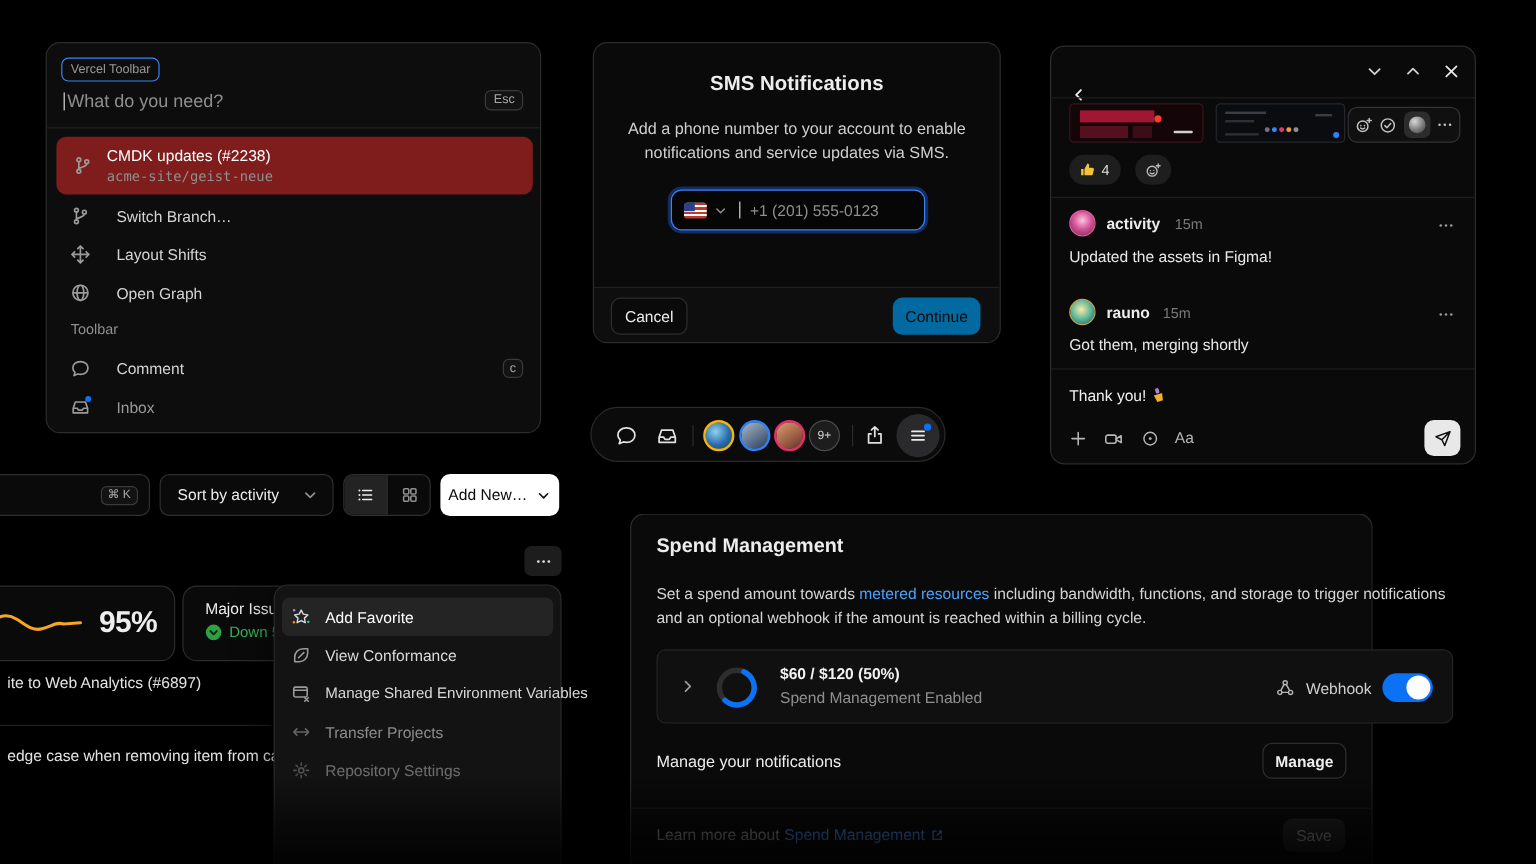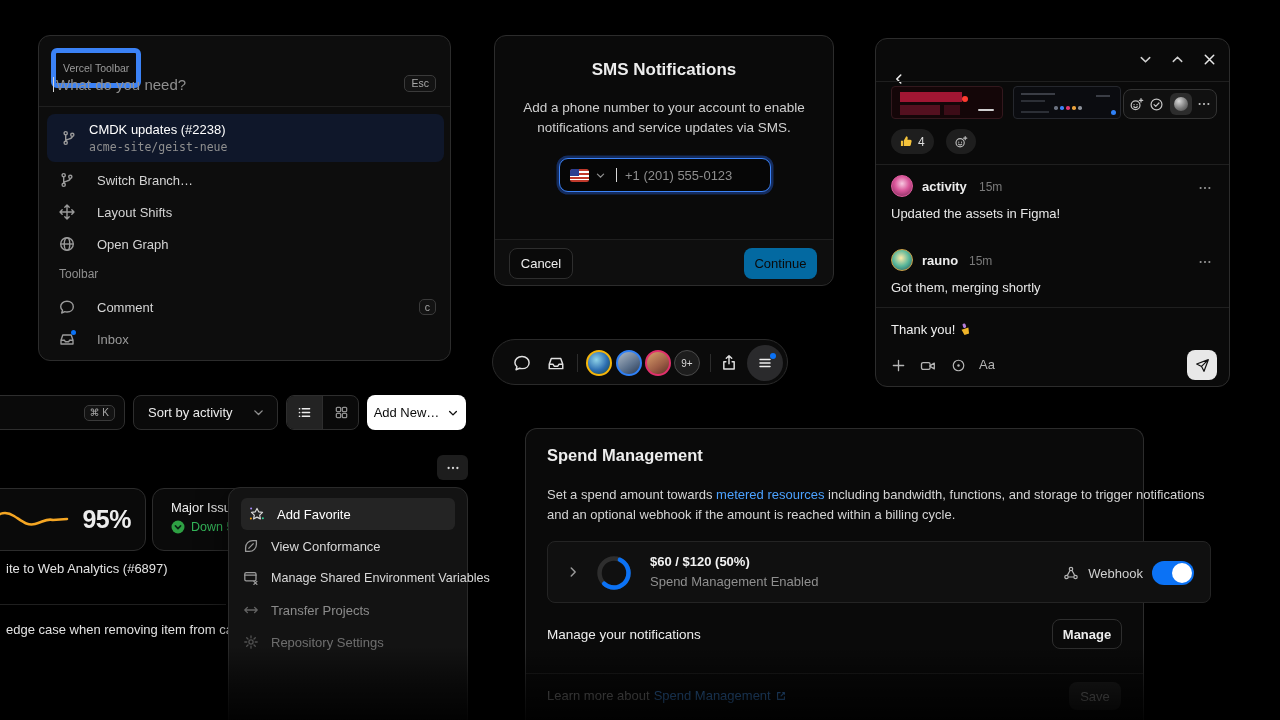--- a/index.html
+++ b/index.html
@@ -48,29 +48,29 @@
   .mono { font-family:"DejaVu Sans Mono", monospace; }
   .toggle { position:relative; width:42px; height:24px; border-radius:12px; background:#0b72f5; }
   .toggle .knob { position:absolute; top:2px; right:2px; width:20px; height:20px; border-radius:50%; background:#fff; }
 </style>
 </head>
 <body>
 
 <div id="canvas">
 
   <div class="panel" style="left:38px; top:35px; width:413px; height:326px; background:#0d0d0d;">
-    <div class="abs" style="left:12px; top:12px; border:5px solid #3b82f6; border-radius:6px; padding:9px 7px; font-size:10.5px; color:#9a9a9a;">Vercel Toolbar</div>
+    <div class="abs" style="left:12px; top:12px; border:1px solid #3b82f6; border-radius:6px; padding:3px 7px; font-size:10.5px; color:#9a9a9a;">Vercel Toolbar</div>
     <div class="abs row" style="left:14px; top:38px; height:20px;">
       <span class="caret"></span>
       <span style="font-size:15px; color:#8f8f8f;">What do you need?</span>
     </div>
     <span class="kbd abs" style="right:14px; top:39px;">Esc</span>
     <div class="hd" style="top:70px;"></div>
 
-    <div class="abs" style="left:8px; top:78px; width:397px; height:48px; background:#0f172a; border-radius:8px;">
+    <div class="abs" style="left:8px; top:78px; width:397px; height:48px; background:#7f1d1d; border-radius:8px;">
       <span class="ic cp-icon abs" style="left:14px; top:16px;">
         <svg width="16" height="16" viewBox="0 0 16 16" fill="none" stroke="currentColor" stroke-width="1.4" stroke-linecap="round" stroke-linejoin="round">
             <circle cx="4.7" cy="3.2" r="1.6"></circle>
             <circle cx="4.7" cy="12.8" r="1.6"></circle>
             <circle cx="11.3" cy="4.8" r="1.6"></circle>
             <path d="M4.7 4.8v6.4M11.3 6.4c0 3-6.6 2.4-6.6 4.8"></path>
           </svg>
       </span>
       <div class="abs" style="left:42px; top:8px; font-size:13px; color:#ffffff;">CMDK updates (#2238)</div>
       <div class="abs mono" style="left:42px; top:26px; font-size:11.5px; color:#8f8f8f;">acme-site/geist-neue</div>
@@ -407,21 +407,21 @@
   <div class="abs" style="left:6px; top:622px; width:280px; font-size:13px; color:#e3e3e3; white-space:nowrap; overflow:hidden;">edge case when removing item from cart (</div>
 
   <span class="ic abs" style="left:437px; top:455px; width:31px; height:25px; background:#1d1d1d; border-radius:6px; color:#d8d8d8; z-index:10;">
     <svg width="14" height="14" viewBox="0 0 16 16" fill="currentColor">
         <circle cx="3" cy="8" r="1.3"></circle>
         <circle cx="8" cy="8" r="1.3"></circle>
         <circle cx="13" cy="8" r="1.3"></circle>
       </svg>
   </span>
   <div class="abs" style="left:228px; top:487px; width:240px; height:250px; background:#131313; border:1px solid #2a2a2a; border-radius:12px; padding-top:10px; z-index:9; box-shadow:0 8px 30px rgba(0,0,0,.6);">
-    <div class="menu-item" style="margin:0 12px; padding:0 8px; background:#242424; border-radius:6px;">
+    <div class="menu-item" style="margin:0 6px; padding:0 8px; background:#242424; border-radius:6px;">
       <span class="ic">
         <svg width="16" height="16" viewBox="0 0 16 16" fill="none">
             <path d="M8 2.4l1.7 3.4 3.8.6-2.8 2.7.7 3.8L8 11.1l-3.4 1.8.7-3.8L2.5 6.4l3.8-.6z" stroke="#d9d9d9" stroke-width="1.2" stroke-linejoin="round"></path>
             <circle cx="2.1" cy="2.6" r="1" fill="#a78bfa"></circle>
             <circle cx="1.9" cy="12.6" r="1" fill="#f59e0b"></circle>
             <circle cx="13.9" cy="12.2" r="1" fill="#34d399"></circle>
           </svg>
       </span>
       <span class="lbl" style="color:#ffffff;">Add Favorite</span>
     </div>

